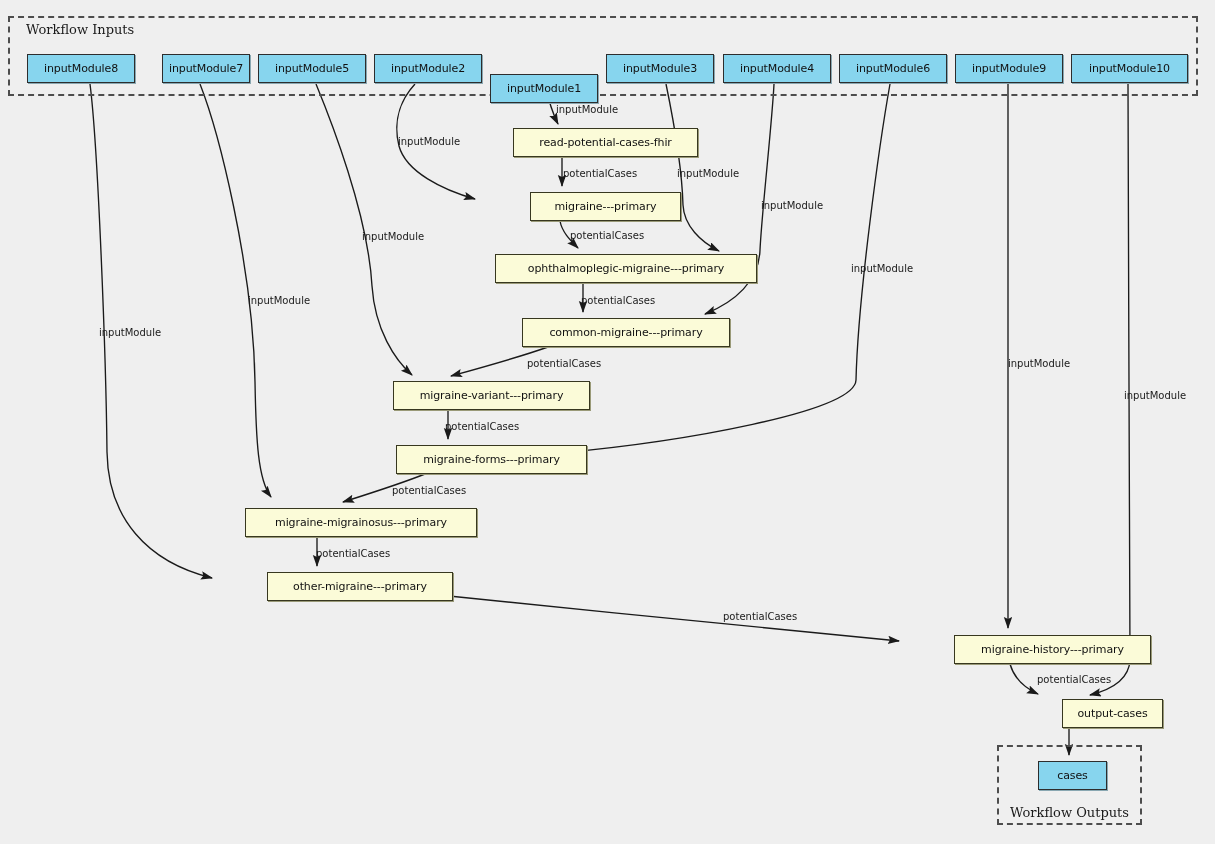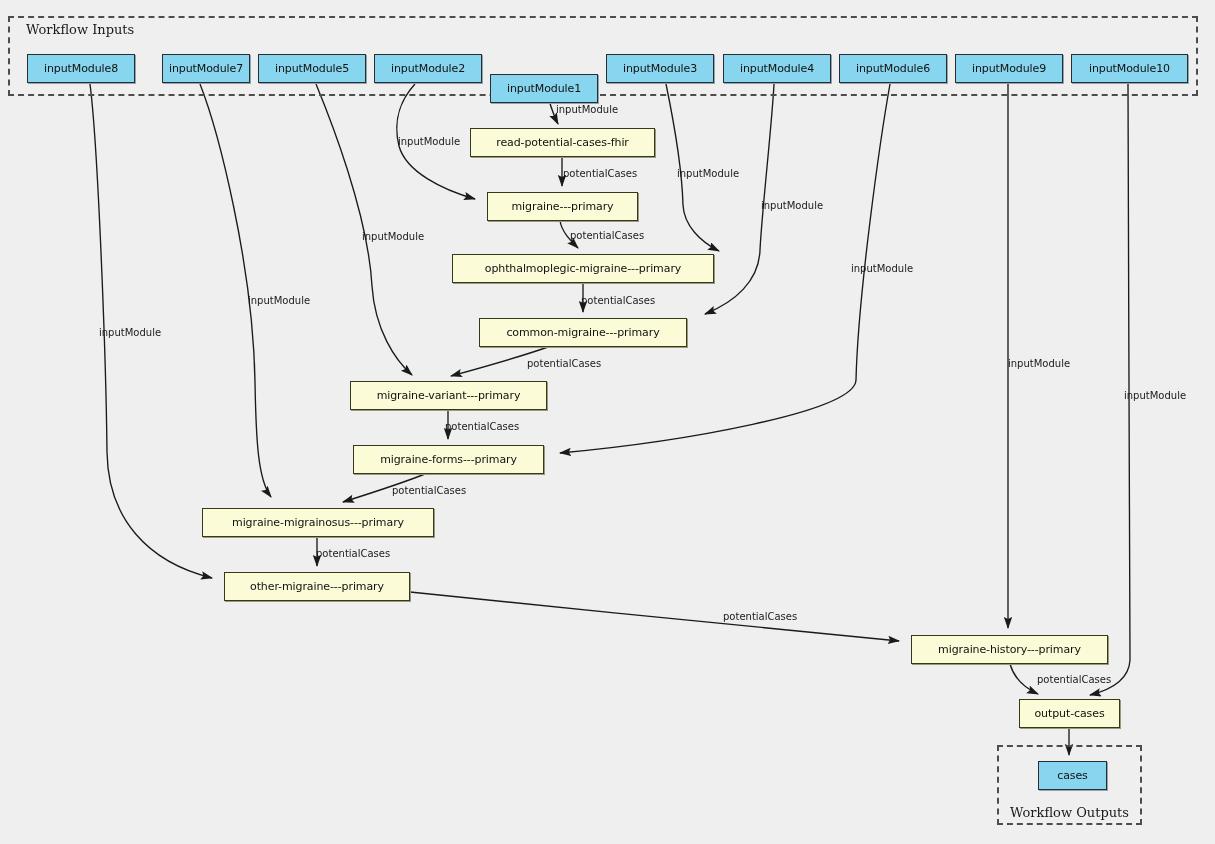--- a/index.html
+++ b/index.html
@@ -48,20 +48,21 @@
     justify-content: center;
     white-space: nowrap;
     font-size: 11px;
     color: #111111;
     letter-spacing: -0.1px;
   }
   .node.proc {
     background: #fbfbd8;
     border: 1.6px solid #37371f;
     box-shadow: 1px 1px 0px #9a9a78;
+    margin-left: 43px;
   }
   .node.io {
     background: #87d5ee;
     border: 1.6px solid #2d2d2d;
     box-shadow: 1px 1px 0px #8aa8b2;
   }
   .edge-label {
     position: absolute;
     font-size: 10px;
     color: #1a1a1a;

